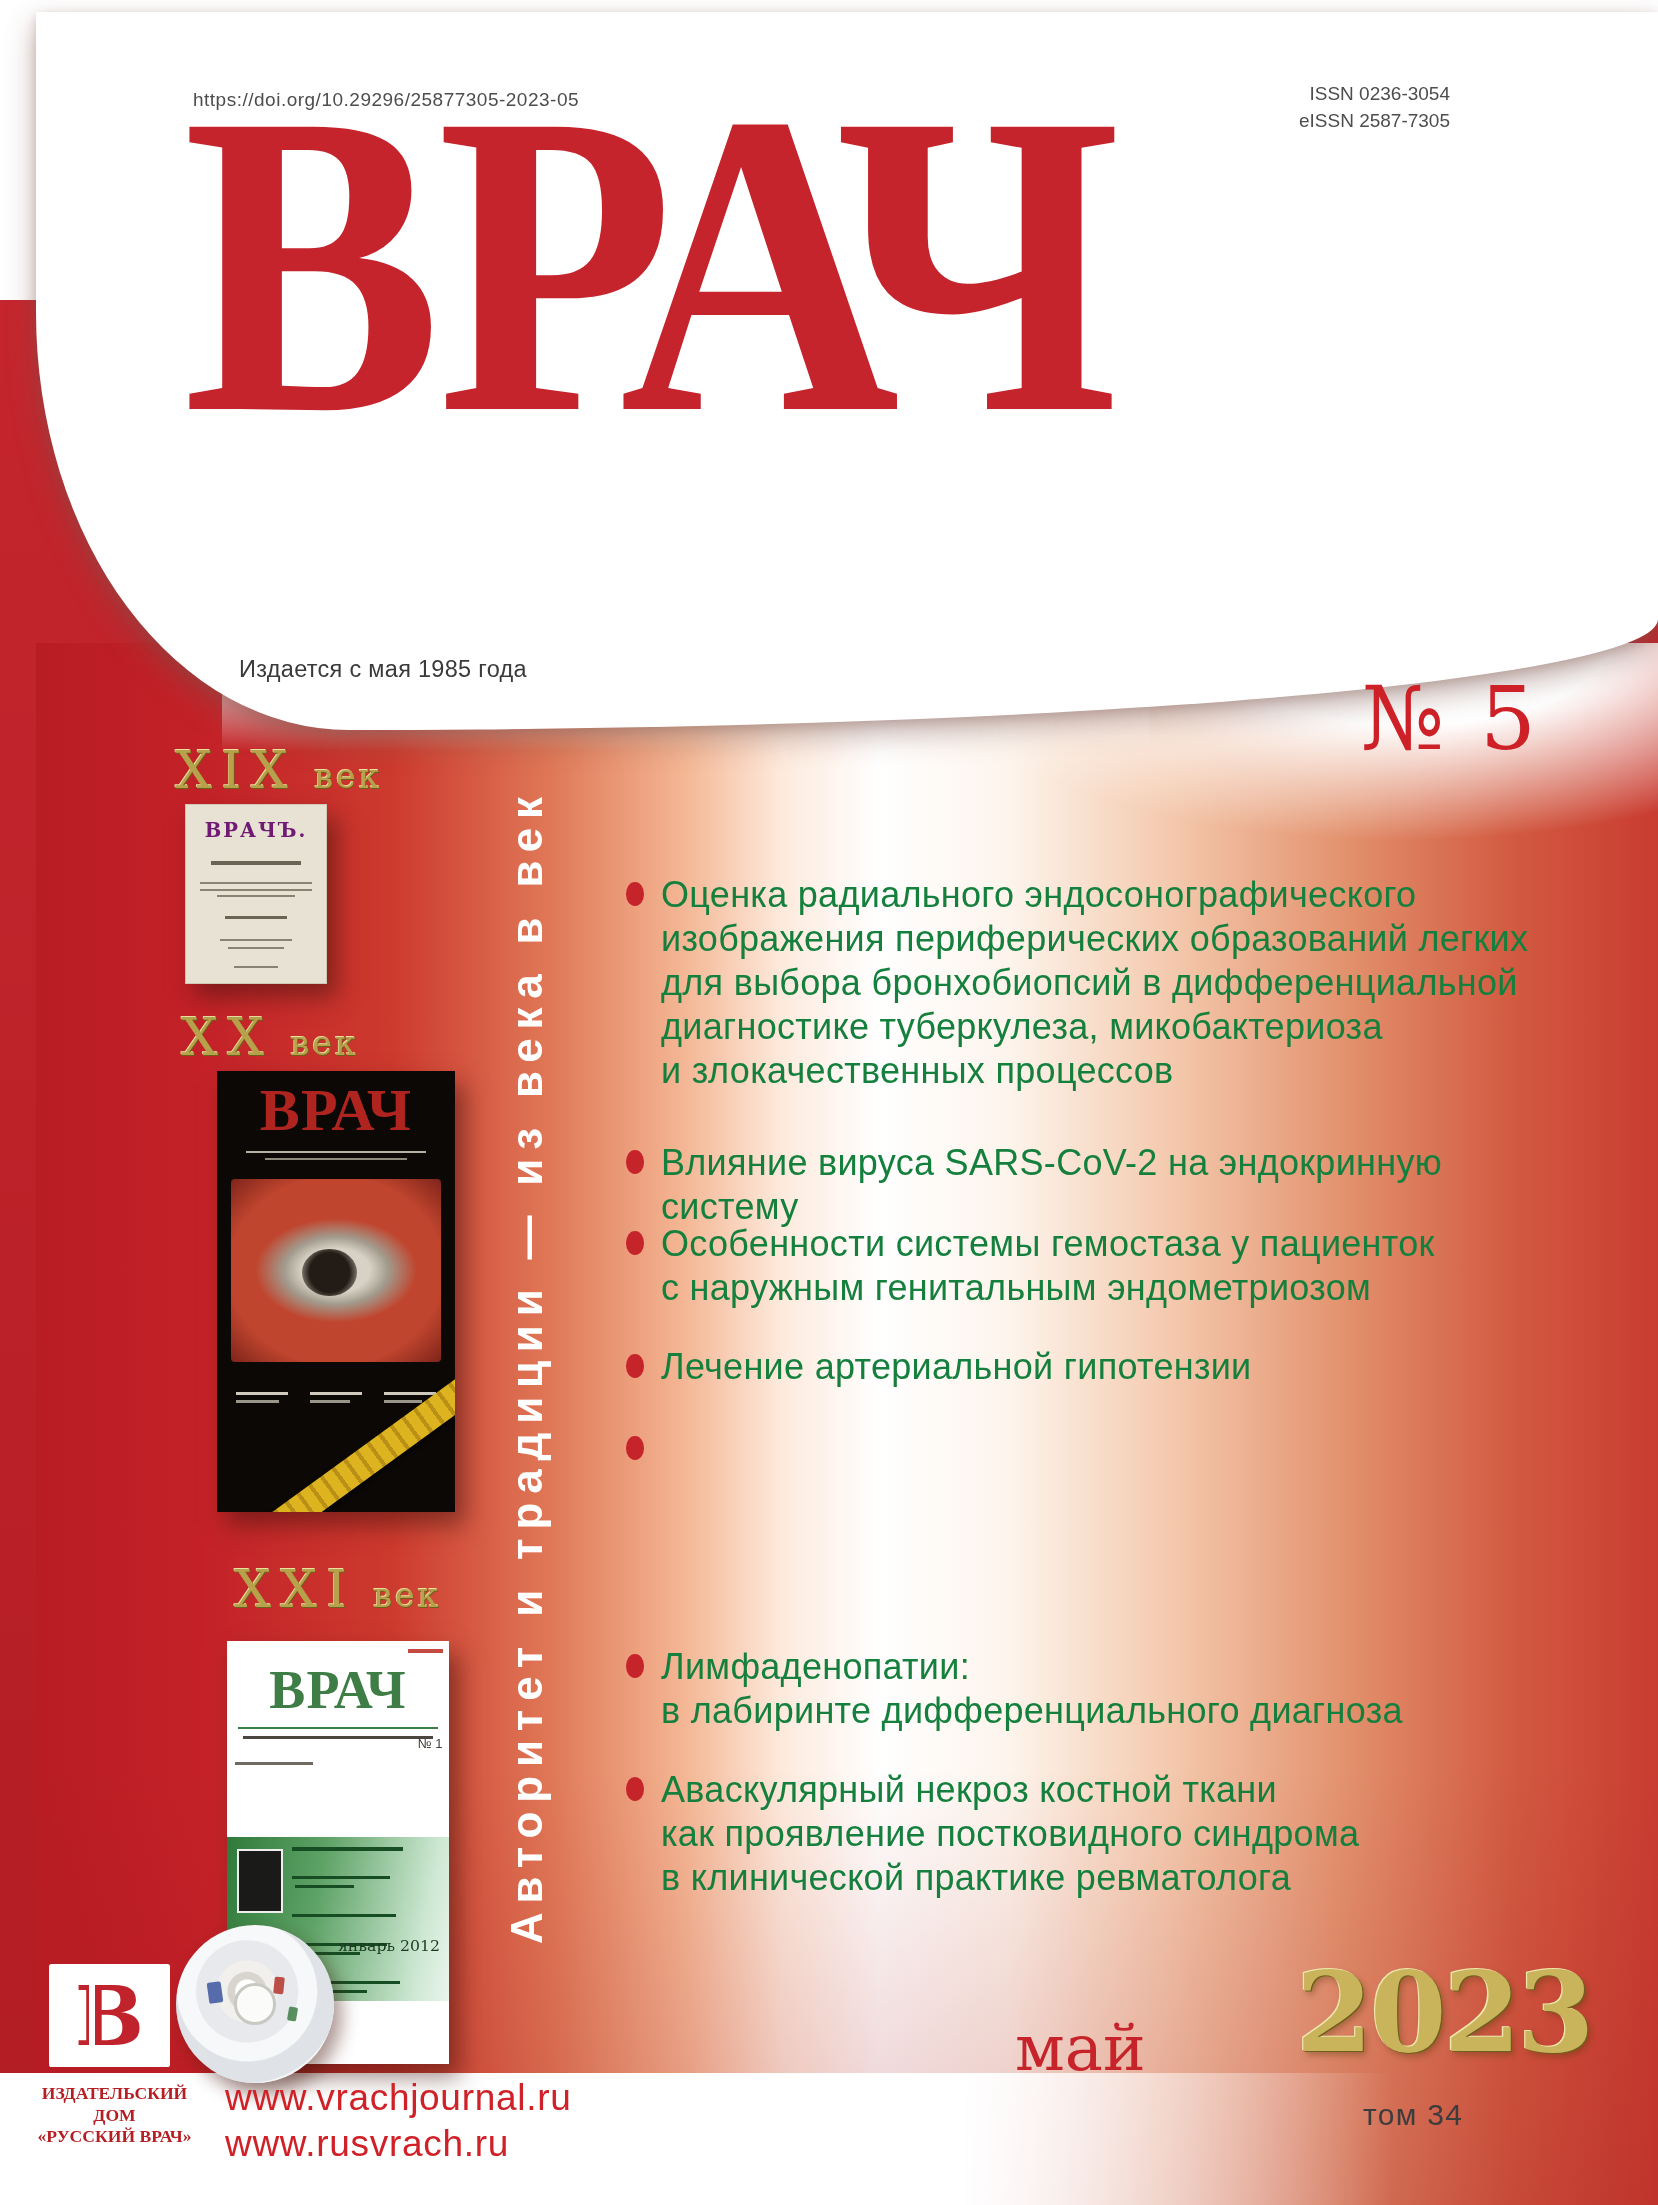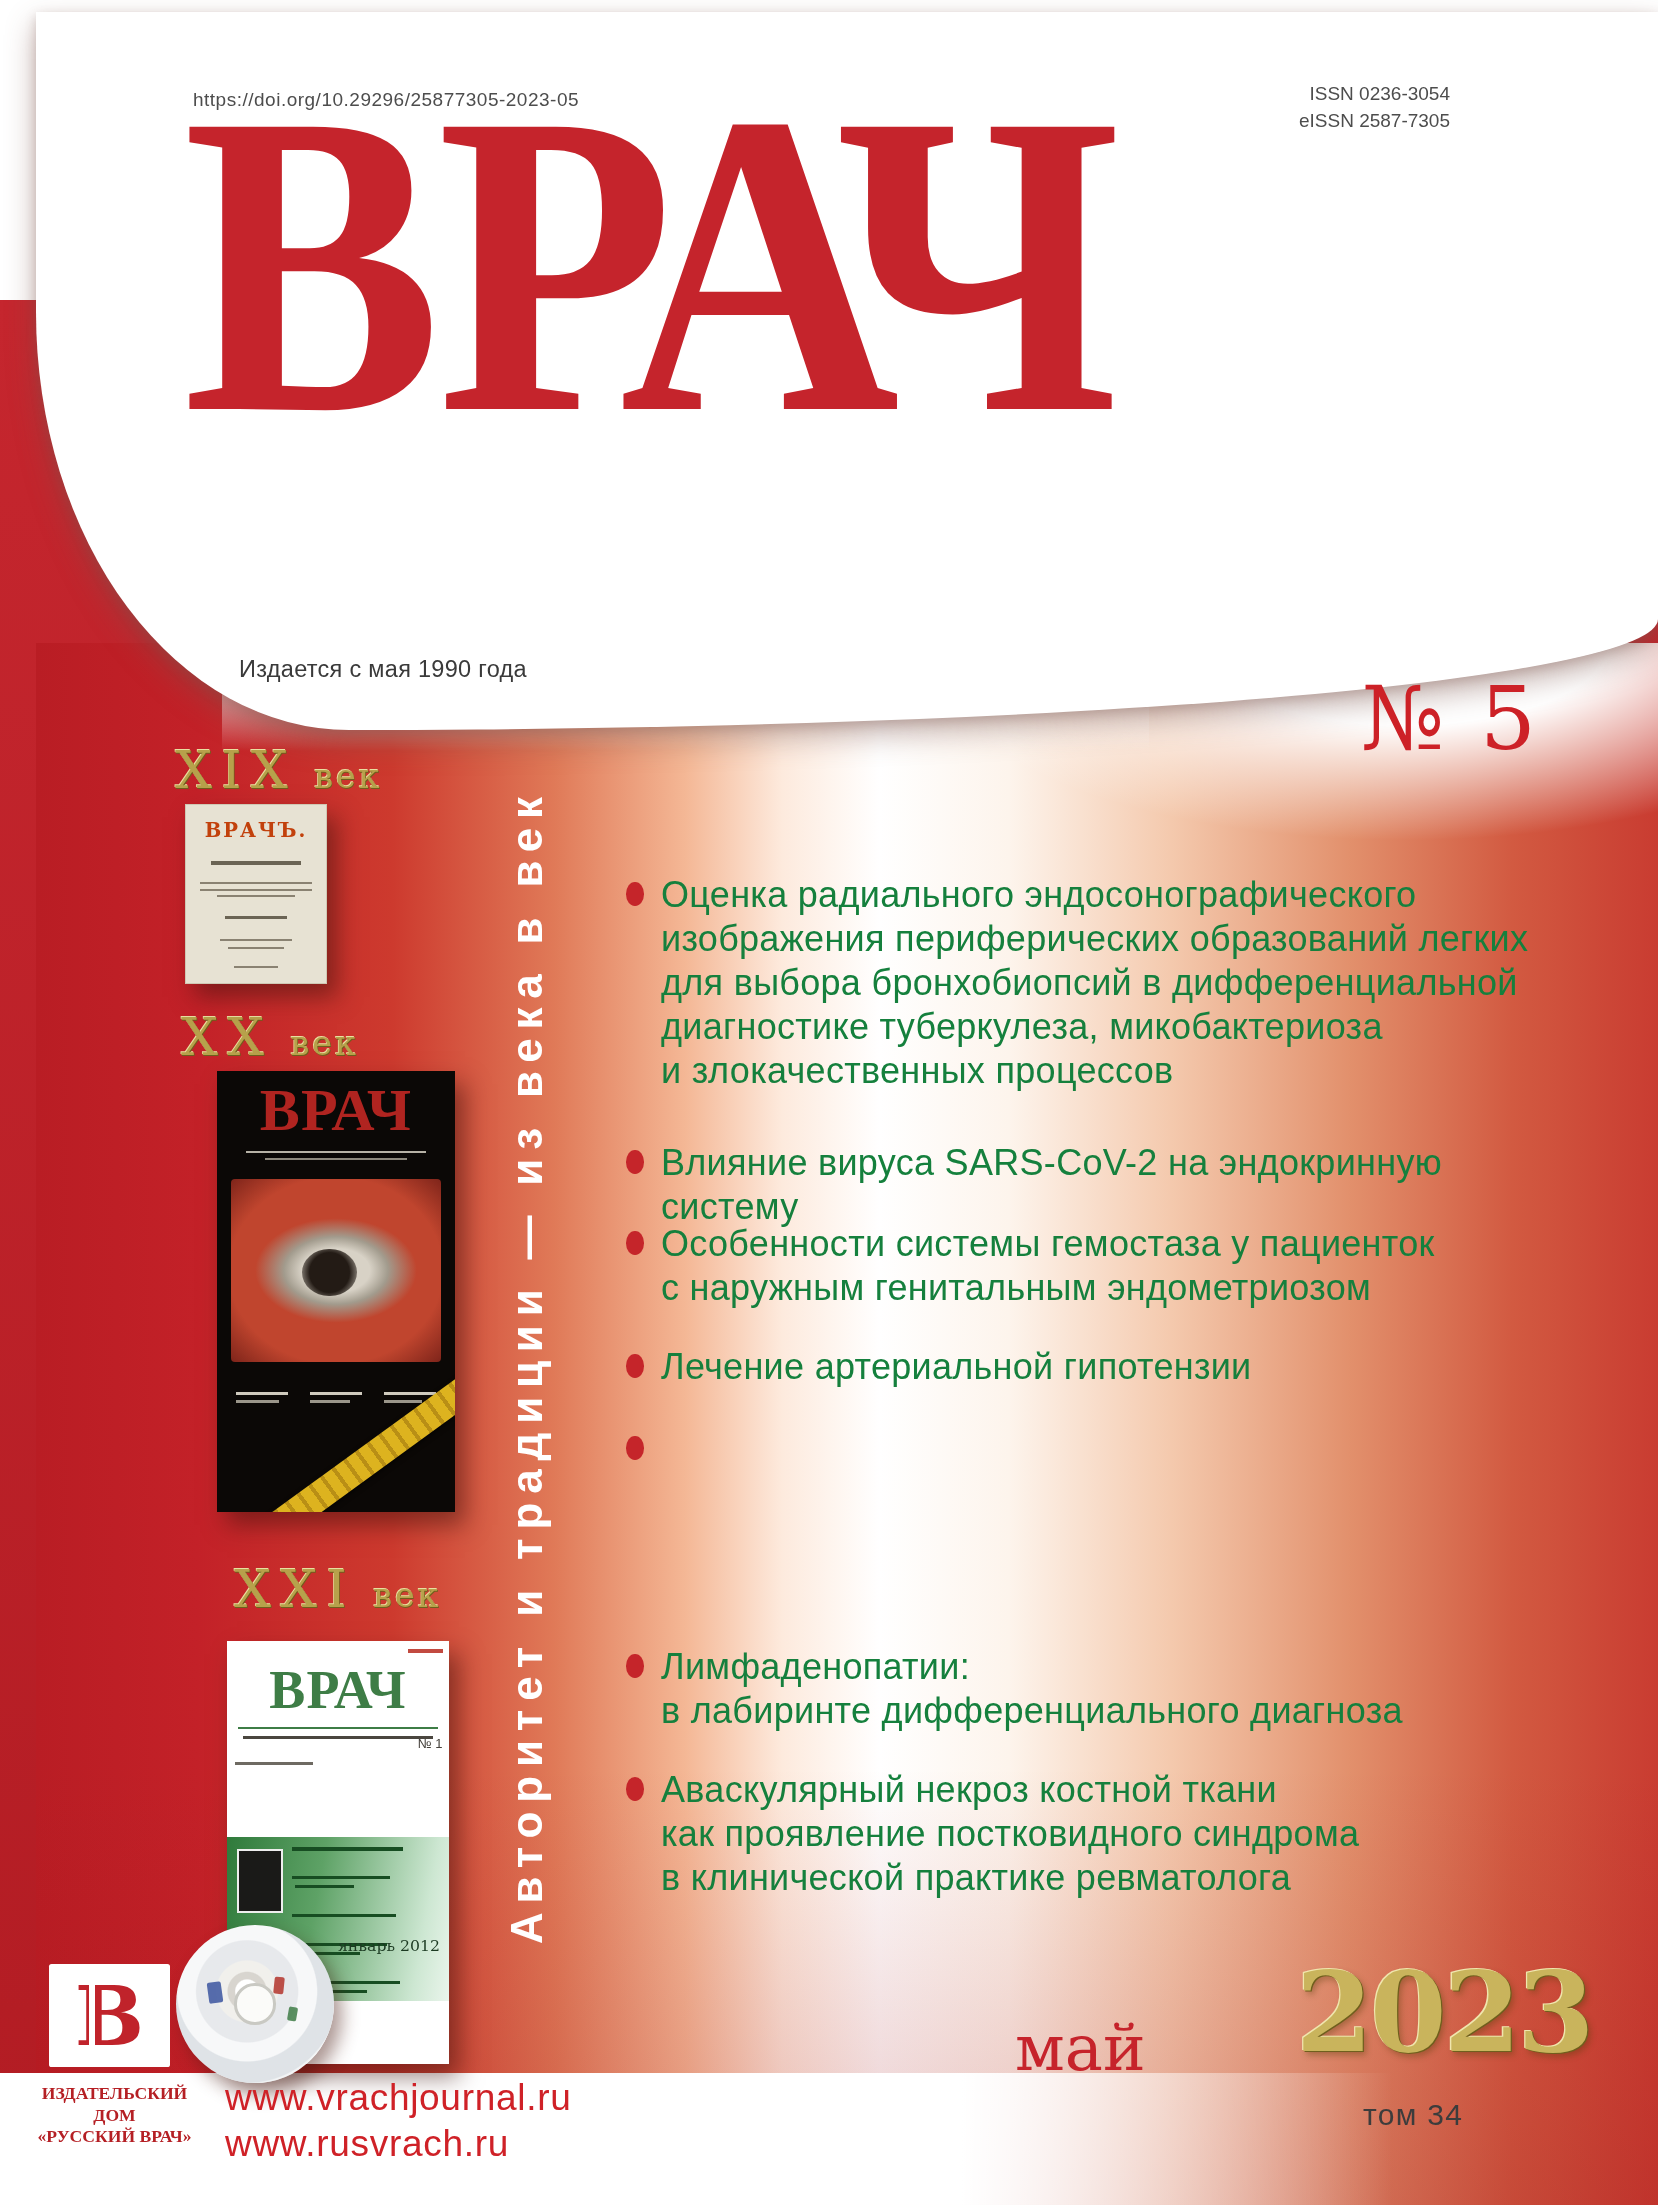--- a/index.html
+++ b/index.html
@@ -42,21 +42,21 @@
   .era{z-index:6;display:flex;align-items:flex-end;gap:17px;}
   .era .roman{font-size:52px;letter-spacing:9.1px;line-height:1;}
   .era .word{font-size:34px;line-height:1;margin-bottom:2.6px;letter-spacing:2.6px;}
   .era19{left:175px;top:744px;}
   .era20{left:181px;top:1011px;}
   .era21{left:234px;top:1563px;}
 
   .cover{z-index:6;box-shadow:10.4px 13px 22px rgba(60,18,12,.5);overflow:hidden;}
   .cover1{left:185px;top:804px;width:140px;height:178px;background:#e7e2d3;border:0.7px solid #cfc8b4;}
   .c1-title{width:100%;text-align:center;margin-top:14.4px;font-family:"DejaVu Serif",serif;
-            font-weight:700;font-size:19.6px;color:#c2410c;letter-spacing:2px;}
+            font-weight:700;font-size:19.6px;color:#701a75;letter-spacing:2px;}
   .bar{position:absolute;background:#8a8272;}
 
   .cover2{left:217px;top:1071px;width:238px;height:441px;background:#0b0806;}
   .c2-title{width:100%;text-align:center;margin-top:9.1px;font-family:"Liberation Serif",serif;
             font-weight:700;font-size:60px;color:#b02420;letter-spacing:1.3px;line-height:1;}
   .c2-eye{position:absolute;left:6%;width:88%;top:108px;height:183px;border-radius:3.9px;
           background:radial-gradient(ellipse 62% 46% at 50% 50%, #d8d2c6 0 26%, #a29b8d 40%, rgba(0,0,0,0) 62%),
                      radial-gradient(ellipse at 50% 50%, #c0452e 0 72%, #7e241a 100%);}
   .c2-pupil{position:absolute;left:34%;top:38%;width:26%;height:26%;border-radius:50%;
             background:radial-gradient(circle,#231b15 0 55%, rgba(35,27,21,0) 100%);}
@@ -123,21 +123,21 @@
 <div class="abs panel-top-fade"></div>
 <div class="abs bottom-band"></div>
 
 <div class="abs masthead">
   <div class="abs doi">https://doi.org/10.29296/25877305-2023-05</div>
   <div class="abs issn-block">
     <div>ISSN 0236-3054</div>
     <div>eISSN 2587-7305</div>
   </div>
   <div class="abs big-title">ВРАЧ</div>
-  <div class="abs since">Издается с мая 1990 года</div>
+  <div class="abs since">Издается с мая 1985 года</div>
 </div>
 
 <div class="abs issue-no">№ 5</div>
 
 <div class="abs era era19 gold">
   <span class="roman">XIX</span>
   <span class="word">век</span>
 </div>
 <div class="abs era era20 gold">
   <span class="roman">XX</span>

